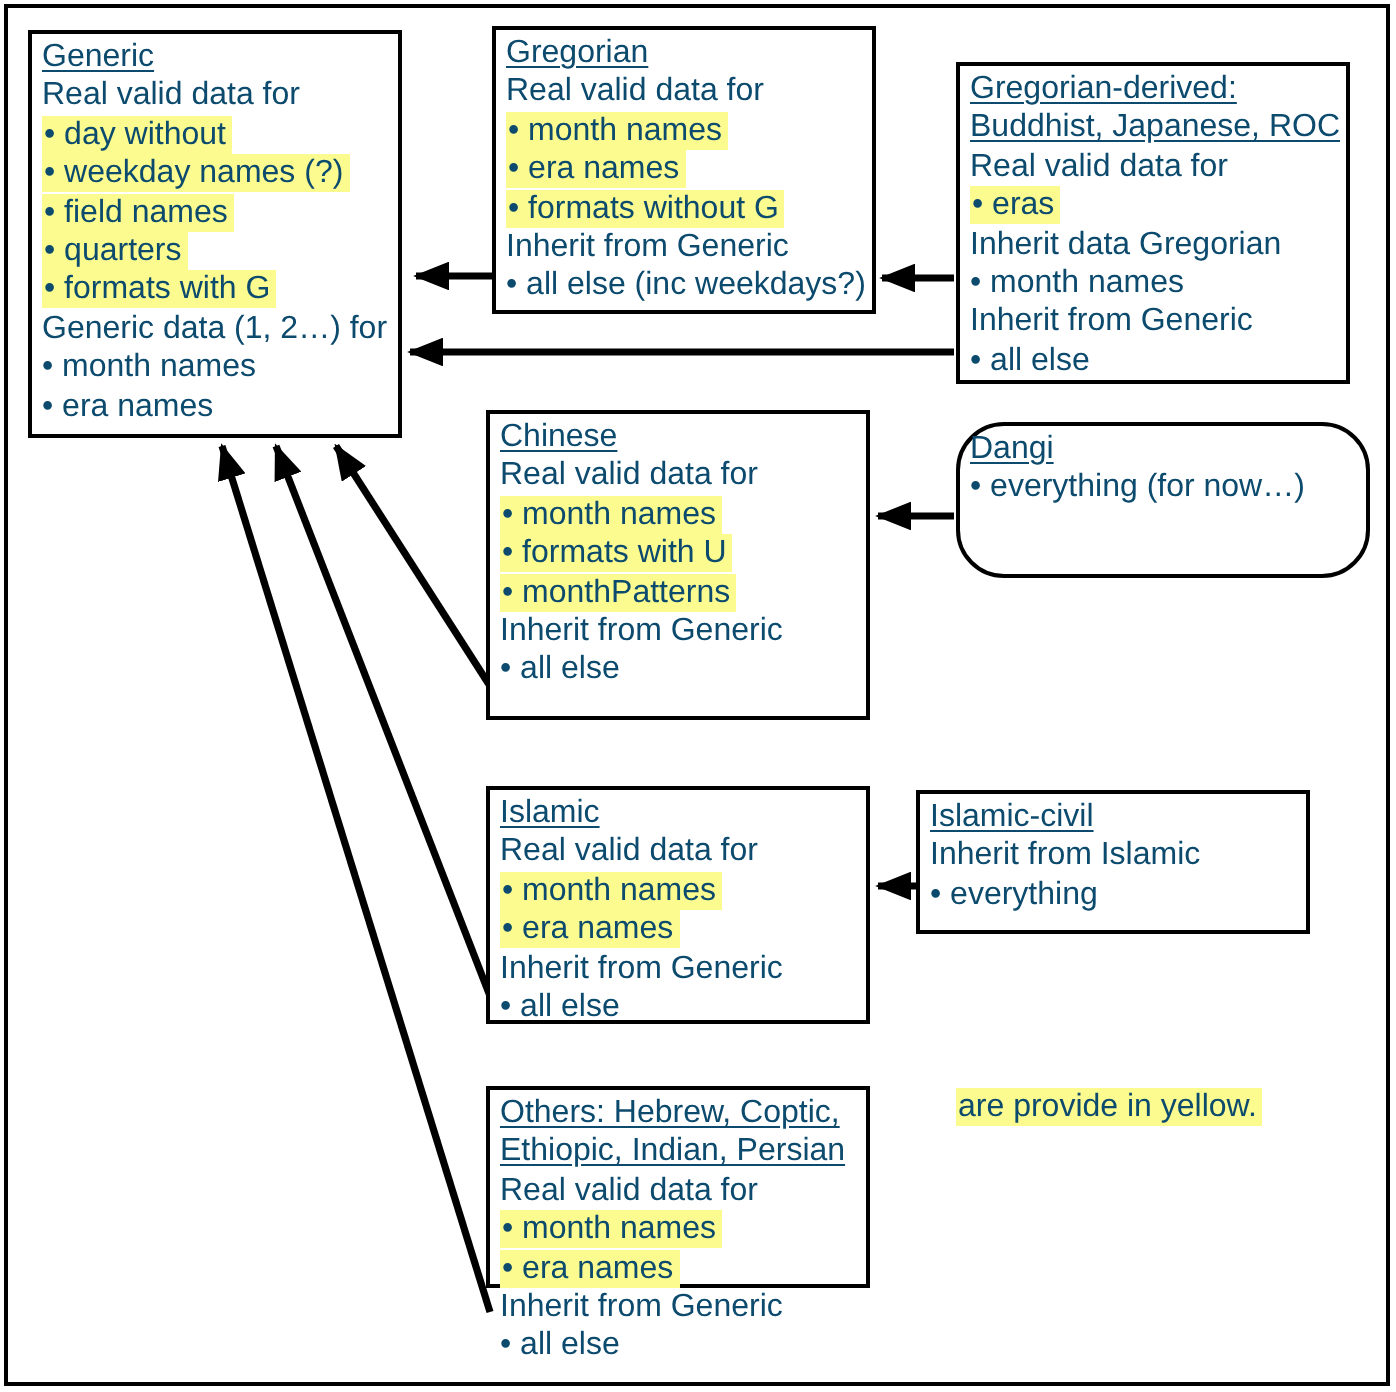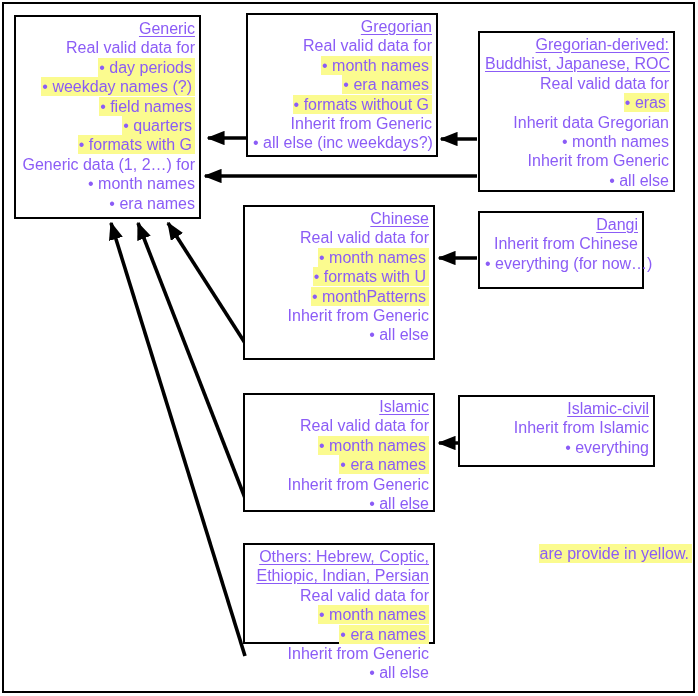--- a/index.html
+++ b/index.html
@@ -2,23 +2,22 @@
 <html><head>
 <meta charset="utf-8">
 <style>
   html, body { margin: 0; padding: 0; background: #fff; }
   #canvas {
     position: relative;
     width: 698px;
     height: 696px;
     background: #ffffff;
     font-family: "Liberation Sans", "DejaVu Sans", sans-serif;
-    color: #8b5cf6;
+    color: #0c4a6e;
     overflow: hidden;
-    text-align: right;
   }
   #frame {
     position: absolute;
     left: 2px; top: 2px; right: 3px; bottom: 3px;
     border: 2px solid #000;
   }
   .box {
     position: absolute;
     border: 2px solid #000;
     background: #fff;
@@ -64,21 +63,21 @@
       <line x1="477" y1="258" x2="439" y2="258" marker-end="url(#ah)" stroke="#000000"></line>
       <line x1="477" y1="443" x2="439" y2="443" marker-end="url(#ah)" stroke="#000000"></line>
       <line x1="245" y1="343" x2="168" y2="223" marker-end="url(#ah)" stroke="#000000"></line>
       <line x1="245" y1="498" x2="138" y2="223" marker-end="url(#ah)" stroke="#000000"></line>
       <line x1="245" y1="656" x2="111" y2="223" marker-end="url(#ah)" stroke="#000000"></line>
     </svg>
 
   <div class="box" style="left:14px; top:15px; width:187px; height:204px;">
       <div class="line"><span class="u">Generic</span></div>
       <div class="line"><span>Real valid data for</span></div>
-      <div class="line"><span class="hl" style="background: rgb(251, 251, 143);">• day periods</span></div>
+      <div class="line"><span class="hl" style="background: rgb(251, 251, 143);">• day without</span></div>
       <div class="line"><span class="hl" style="background: rgb(251, 251, 143);">• weekday names (?)</span></div>
       <div class="line"><span class="hl" style="background: rgb(251, 251, 143);">• field names</span></div>
       <div class="line"><span class="hl" style="background: rgb(251, 251, 143);">• quarters</span></div>
       <div class="line"><span class="hl" style="background: rgb(251, 251, 143);">• formats with G</span></div>
       <div class="line"><span>Generic data (1, 2…) for</span></div>
       <div class="line"><span>• month names</span></div>
       <div class="line"><span>• era names</span></div>
     </div>
 
   <div class="box" style="left:246px; top:13px; width:192px; height:144px;">
@@ -105,23 +104,22 @@
   <div class="box" style="left:243px; top:205px; width:192px; height:155px;">
       <div class="line"><span class="u">Chinese</span></div>
       <div class="line"><span>Real valid data for</span></div>
       <div class="line"><span class="hl" style="background: rgb(251, 251, 143);">• month names</span></div>
       <div class="line"><span class="hl" style="background: rgb(251, 251, 143);">• formats with U</span></div>
       <div class="line"><span class="hl" style="background: rgb(251, 251, 143);">• monthPatterns</span></div>
       <div class="line"><span>Inherit from Generic</span></div>
       <div class="line"><span>• all else</span></div>
     </div>
 
-  <div class="box" style="left:478px; top:211px; width:166px; height:78px;">
+  <div class="box" style="left:478px; top:211px; width:207px; height:78px;border-radius:24px;">
       <div class="line"><span class="u">Dangi</span></div>
-      <div class="line"><span>Inherit from Chinese</span></div>
       <div class="line"><span>• everything (for now…)</span></div>
     </div>
 
   <div class="box" style="left:243px; top:393px; width:192px; height:119px;">
       <div class="line"><span class="u">Islamic</span></div>
       <div class="line"><span>Real valid data for</span></div>
       <div class="line"><span class="hl" style="background: rgb(251, 251, 143);">• month names</span></div>
       <div class="line"><span class="hl" style="background: rgb(251, 251, 143);">• era names</span></div>
       <div class="line"><span>Inherit from Generic</span></div>
       <div class="line"><span>• all else</span></div>

